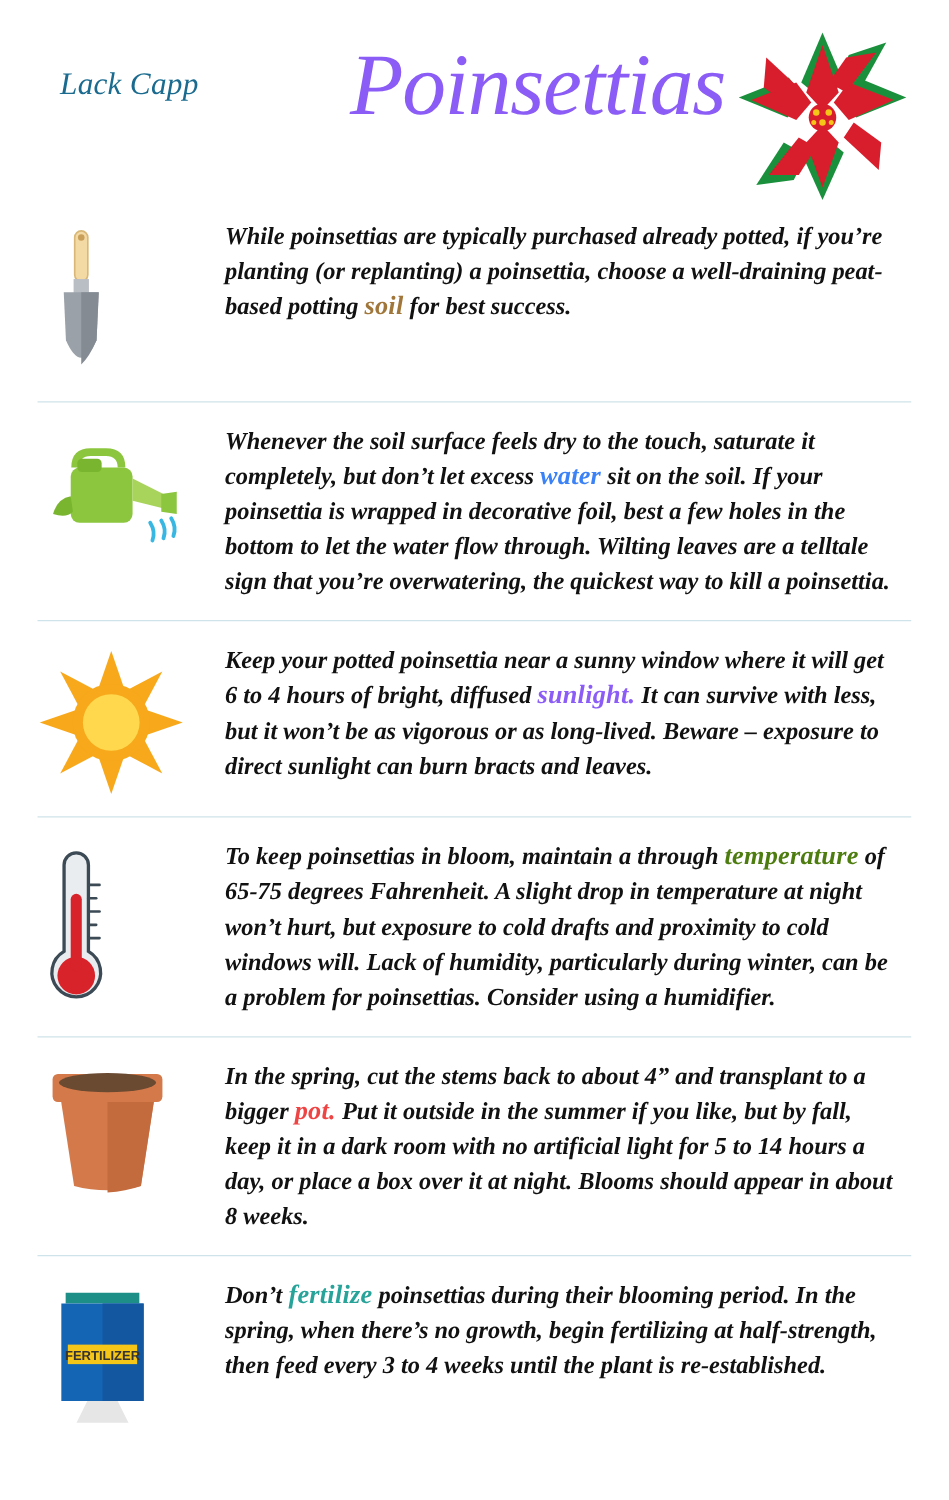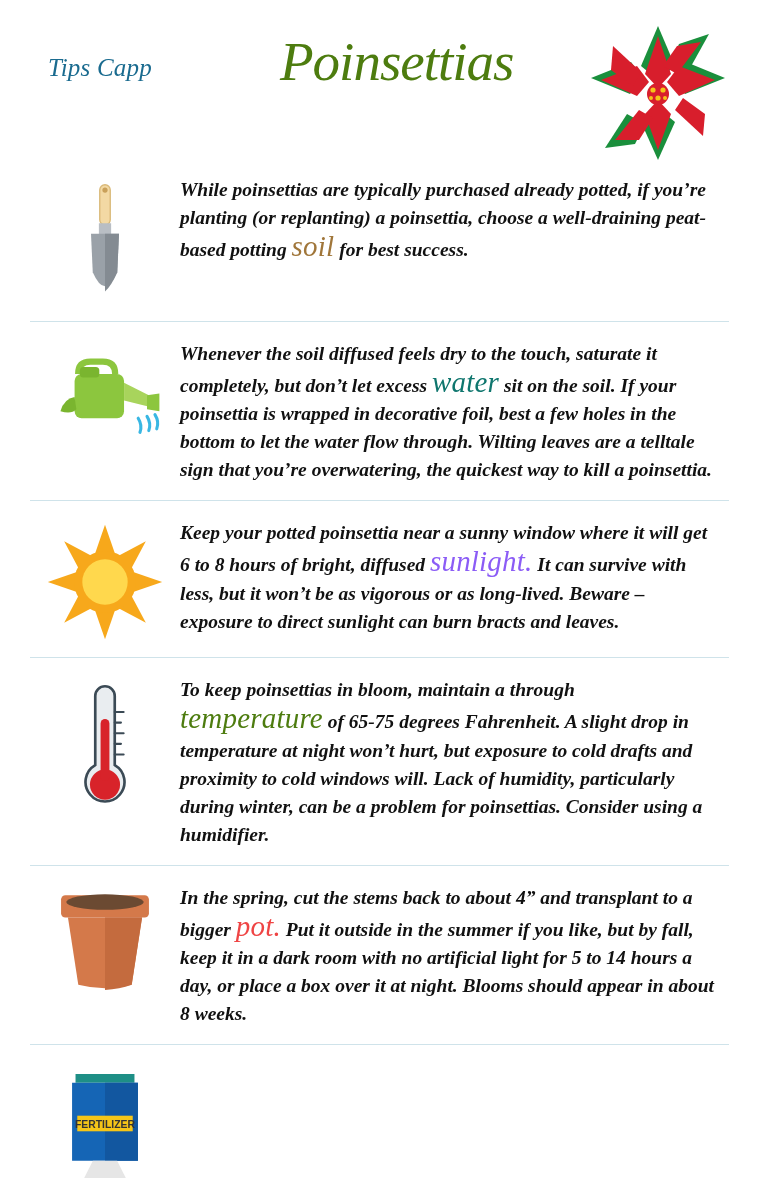--- a/index.html
+++ b/index.html
@@ -31,22 +31,22 @@
     font-style: italic;
     font-size: 25px;
     line-height: 1.28;
     letter-spacing: .2px;
     font-family: "Liberation Serif", serif;
   }
   .brand .brand-line { display: block; white-space: nowrap; }
   .main-title {
     position: absolute;
     left: 280px; top: 34px;
-    color: #4d7c0f;
-    font-size: 55px;
+    color: #8b5cf6;
+    font-size: 70px;
     font-style: italic;
     line-height: 1;
     font-family: "Liberation Serif", serif;
     letter-spacing: -1px;
     text-align: center;
   }
   .poinsettia-logo {
     position: absolute;
     right: 26px; top: 18px;
     width: 150px; height: 150px;
@@ -59,59 +59,58 @@
     align-items: flex-start;
     border-top: 1px solid #cfe3ea;
     padding: 18px 0 16px 0;
     min-height: 110px;
   }
   .tip:first-child { border-top: none; padding-top: 6px; }
   .tip-icon {
     width: 150px;
     min-width: 150px;
     display: flex;
-    justify-content: center;
     align-items: flex-start;
     padding-top: 4px;
   }
   .tip-text {
     flex: 1;
     font-size: 19.5px;
     line-height: 1.44;
     color: #111;
     font-style: italic;
     font-weight: bold;
     font-family: "Liberation Serif", serif;
     padding-right: 14px;
   }
   .kw {
     font-style: italic;
-    font-weight: normal;
-    font-size: 29px;
+    font-weight: bold;
+    font-size: 21px;
     line-height: 1;
     letter-spacing: .2px;
   }
   .kw-soil { color: #a0763a; }
-  .kw-water { color: #0f766e; }
+  .kw-water { color: #3b82f6; }
   .kw-sunlight { color: #8b5cf6; }
   .kw-temperature { color: #4d7c0f; }
   .kw-pot { color: #ef4444; }
   .kw-fertilize { color: #27a39a; }
 
   
   svg { display: block; }
 </style>
 </head>
 <body>
 
 <div class="page">
 
   <div class="header">
     <div class="brand">
-      <span class="brand-line">Tips Capp</span>
+      <span class="brand-line">Lack Capp</span>
     </div>
     <div class="main-title">Poinsettias</div>
     <div class="poinsettia-logo">
       <svg viewBox="0 0 150 150" width="150" height="150">
 
         <path d="M75 8 L92 48 L75 62 L58 48 Z" fill="#1a8f3c"></path>
         <path d="M142 60 L102 76 L90 60 L103 44 Z" fill="#1a8f3c"></path>
         <path d="M75 142 L58 104 L75 90 L92 104 Z" fill="#1a8f3c"></path>
         <path d="M8 60 L48 44 L60 60 L47 76 Z" fill="#1a8f3c"></path>
         <path d="M126 16 L106 52 L88 44 L96 26 Z" fill="#1a8f3c"></path>
@@ -164,21 +163,21 @@
           <path d="M112 58 L126 56 L126 76 L112 74 Z" fill="#8cc63e"></path>
           <path d="M30 60 Q18 62 14 76 Q26 80 32 74 Z" fill="#7ab52f"></path>
           <g stroke="#39b7e3" stroke-width="3.5" stroke-linecap="round" fill="none">
             <path d="M102 84 q5 8 2 16"></path>
             <path d="M112 82 q5 8 2 16"></path>
             <path d="M121 80 q5 8 2 16"></path>
           </g>
         </svg>
       </div>
       <div class="tip-text">
-        <span>Whenever the soil diffused feels dry to the touch, saturate it completely, but don’t let excess </span><span class="kw kw-water">water</span><span> sit on the soil. If your poinsettia is wrapped in decorative foil, best a few holes in the bottom to let the water flow through. Wilting leaves are a telltale sign that you’re overwatering, the quickest way to kill a poinsettia.</span>
+        <span>Whenever the soil surface feels dry to the touch, saturate it completely, but don’t let excess </span><span class="kw kw-water">water</span><span> sit on the soil. If your poinsettia is wrapped in decorative foil, best a few holes in the bottom to let the water flow through. Wilting leaves are a telltale sign that you’re overwatering, the quickest way to kill a poinsettia.</span>
       </div>
     </div>
 
     <div class="tip">
       <div class="tip-icon">
         <svg viewBox="0 0 130 130" width="118" height="118">
           <g fill="#f7a81b">
             <path d="M65 2 L76 34 L54 34 Z"></path>
             <path d="M65 128 L54 96 L76 96 Z"></path>
             <path d="M2 65 L34 54 L34 76 Z"></path>
@@ -186,21 +185,21 @@
             <path d="M20 20 L50 36 L36 50 Z"></path>
             <path d="M110 110 L80 94 L94 80 Z"></path>
             <path d="M110 20 L94 50 L80 36 Z"></path>
             <path d="M20 110 L36 80 L50 94 Z"></path>
           </g>
           <circle cx="65" cy="65" r="34" fill="#f7a81b"></circle>
           <circle cx="65" cy="65" r="25" fill="#ffd84d"></circle>
         </svg>
       </div>
       <div class="tip-text">
-        <span>Keep your potted poinsettia near a sunny window where it will get 6 to 8 hours of bright, diffused </span><span class="kw kw-sunlight">sunlight.</span><span> It can survive with less, but it won’t be as vigorous or as long-lived. Beware – exposure to direct sunlight can burn bracts and leaves.</span>
+        <span>Keep your potted poinsettia near a sunny window where it will get 6 to 4 hours of bright, diffused </span><span class="kw kw-sunlight">sunlight.</span><span> It can survive with less, but it won’t be as vigorous or as long-lived. Beware – exposure to direct sunlight can burn bracts and leaves.</span>
       </div>
     </div>
 
     <div class="tip">
       <div class="tip-icon">
         <svg viewBox="0 0 70 150" width="62" height="133">
           <path d="M24 18 a11 11 0 0 1 22 0 v78 a22 22 0 1 1 -22 0 Z" fill="#e9edf0" stroke="#3b4a55" stroke-width="3"></path>
           <circle cx="35" cy="118" r="17" fill="#d8232a"></circle>
           <rect x="30" y="44" width="10" height="70" rx="5" fill="#d8232a"></rect>
           <g stroke="#3b4a55" stroke-width="2.4" stroke-linecap="round">
@@ -235,16 +234,19 @@
       <div class="tip-icon">
         <svg viewBox="0 0 120 130" width="104" height="113">
           <path d="M26 8 L94 8 L94 18 L26 18 Z" fill="#1e8f86"></path>
           <path d="M22 18 L98 18 L98 108 L22 108 Z" fill="#1565b5"></path>
           <path d="M60 18 L98 18 L98 108 L60 108 Z" fill="#1257a0"></path>
           <rect x="28" y="56" width="64" height="18" fill="#f5c518"></rect>
           <text x="60" y="70" font-family="Liberation Sans, sans-serif" font-size="12" font-weight="bold" text-anchor="middle" fill="#333">FERTILIZER</text>
           <path d="M46 108 L74 108 L84 128 L36 128 Z" fill="#e6e6e6"></path>
         </svg>
       </div>
+      <div class="tip-text">
+        <span>Don’t </span><span class="kw kw-fertilize">fertilize</span><span> poinsettias during their blooming period. In the spring, when there’s no growth, begin fertilizing at half-strength, then feed every 3 to 4 weeks until the plant is re-established.</span>
+      </div>
     </div>
 
   </div>
 </div>
 
 </body></html>

